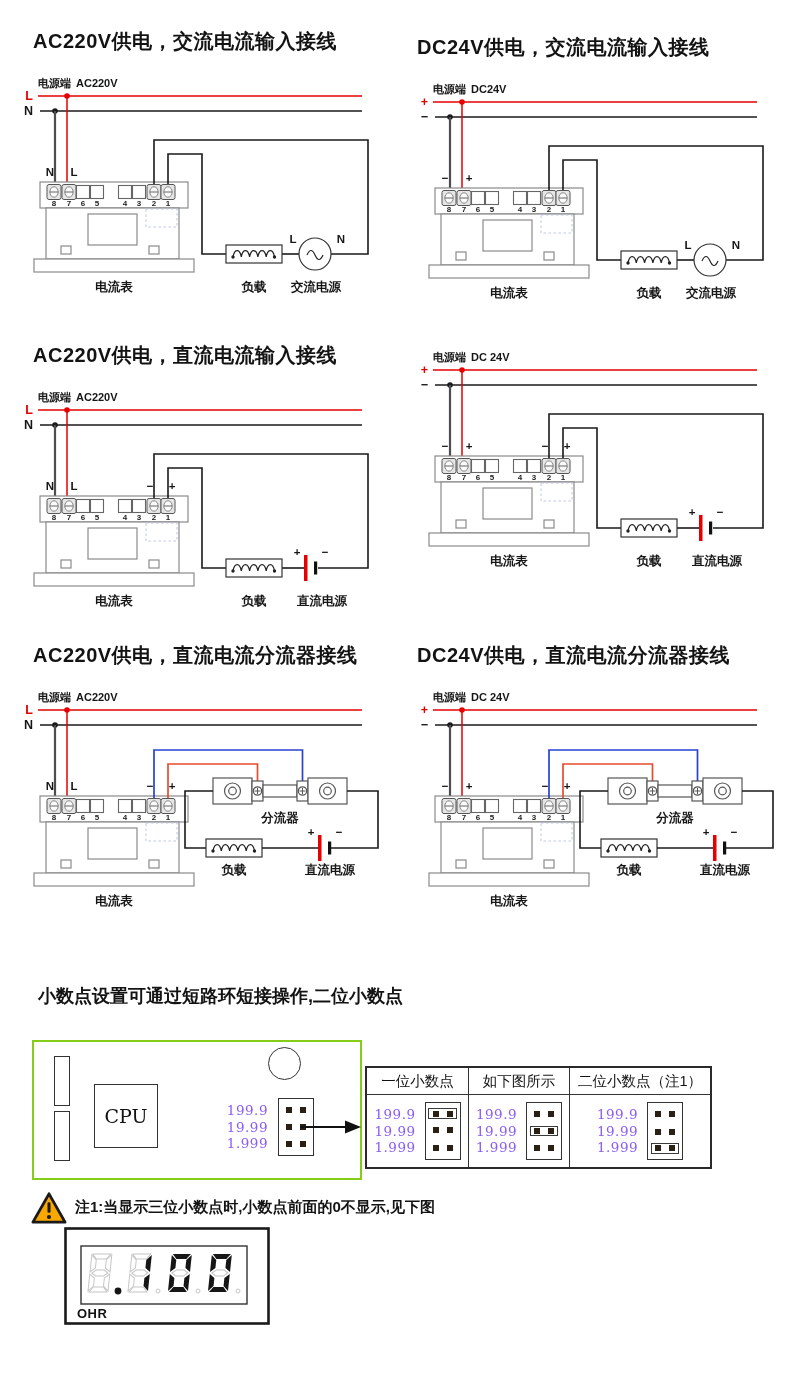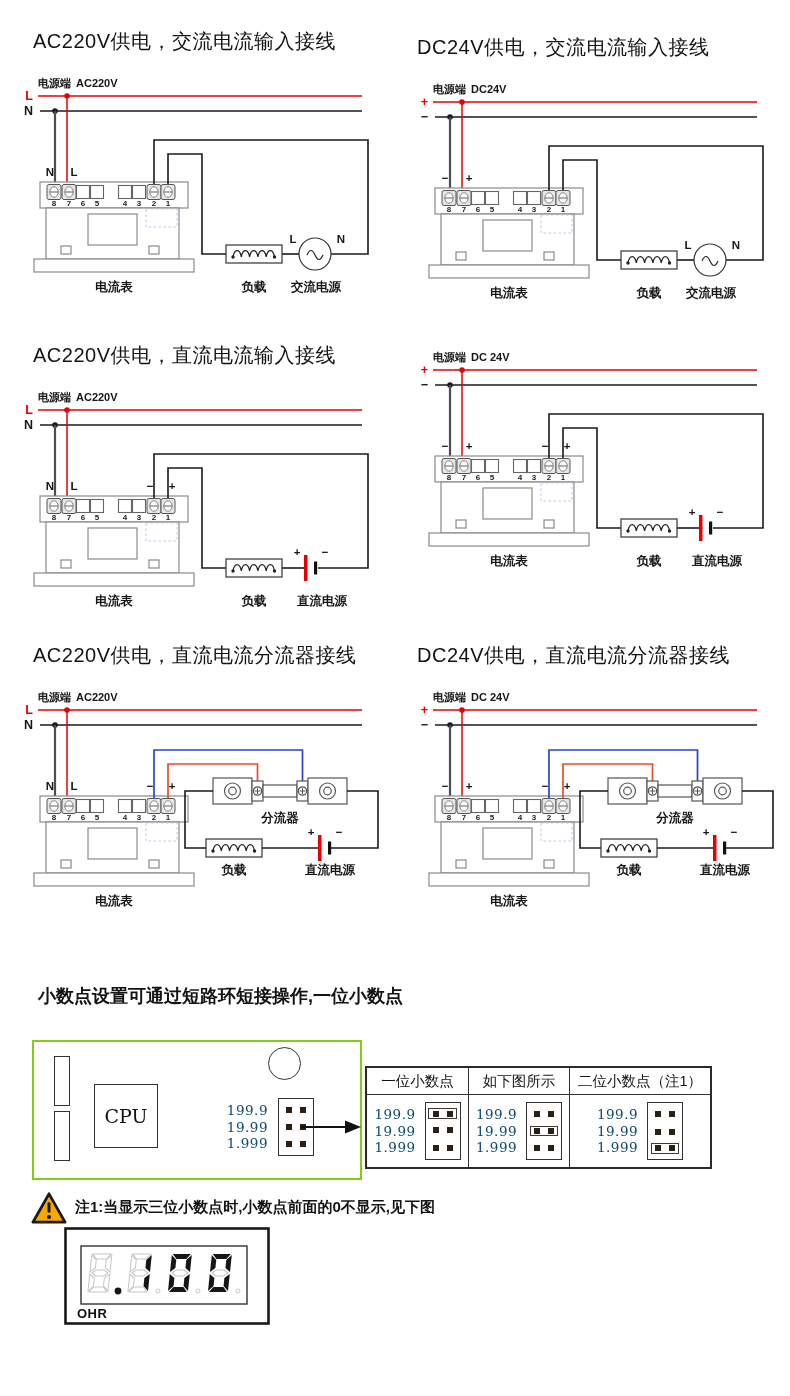--- a/index.html
+++ b/index.html
@@ -1,20 +1,20 @@
 <!DOCTYPE html>
 <html><head>
 <meta charset="utf-8">
 <style>
   html,body{margin:0;padding:0;background:#fff}
   .page{position:relative;width:790px;height:1396px;background:#fff;overflow:hidden;
         font-family:"Liberation Sans",sans-serif;color:#111}
   .cell{position:absolute;width:395px}
   .cell h2{margin:0;padding:6px 0 0 33px;height:40px;box-sizing:border-box;
-           font-size:20px;font-weight:400;letter-spacing:.5px;color:#131313;white-space:nowrap}
+           font-size:20px;font-weight:700;letter-spacing:.5px;color:#131313;white-space:nowrap}
   .cellR h2{padding-left:22px}
   svg.diag{display:block;width:395px;height:235px}
 
   
   .wred{stroke:#e60000;stroke-width:1.5;fill:none}
   .wblk{stroke:#1a1a1a;stroke-width:1.6;fill:none}
   .wgry{stroke:#4d4d4d;stroke-width:2.2;fill:none}
   .wblu{stroke:#2743cf;stroke-width:1.7;fill:none}
   .worg{stroke:#e84b2e;stroke-width:1.7;fill:none}
   .fred{fill:#e60000}.fblk{fill:#1a1a1a}
@@ -36,21 +36,21 @@
 
   
   .intro{position:absolute;left:38px;top:984px;font-size:18px;font-weight:700;color:#131313}
   .board{position:absolute;left:32px;top:1040px;width:326px;height:136px;border:2px solid #84cc16;background:#fff}
   .slot{position:absolute;left:20px;top:14px;width:14px;height:48px;border:1.5px solid #333}
   .slot2{top:69px}
   .cpuchip{position:absolute;left:60px;top:42px;width:62px;height:62px;border:1.5px solid #333;
            display:flex;align-items:center;justify-content:center;
            font-family:"DejaVu Serif",serif;font-size:19px;color:#111}
   .bcircle{position:absolute;left:234px;top:5px;width:31px;height:31px;border:1.6px solid #333;border-radius:50%}
-  .vals{font-family:"DejaVu Serif",serif;font-size:13.5px;letter-spacing:.5px;color:#0c4a6e;
+  .vals{font-family:"DejaVu Serif",serif;font-size:13.5px;letter-spacing:.5px;color:#8b5cf6;
         text-align:right;line-height:16.5px}
   .bvals{position:absolute;left:146px;top:60px;width:88px}
   .jumper{width:36px;height:58px;border:1.6px solid #333;background:#fff;box-sizing:border-box;
           display:flex;flex-direction:column;justify-content:space-evenly;align-items:center}
   .babs{position:absolute;left:244px;top:56px}
   .jrow{display:flex;gap:8px;padding:3px 5px;align-items:center}
   .jrow.jcap{border:1.6px solid #3a3a3a;padding:1.4px 3.4px}
   .jpin{width:6px;height:6px;background:#2b2016;display:block}
   .barrow{position:absolute;left:300px;top:1119px;width:62px;height:16px}
   .jtable{position:absolute;left:365px;top:1066px;border:2px solid #2a2a2a;background:#fff}
@@ -321,21 +321,21 @@
       <use href="#dcbatt" transform="translate(320,172)"></use>
       <text class="sl" x="311" y="160">+</text>
       <text class="sl" x="339" y="160">−</text>
       <path class="wblk" d="M331 172 H378 V115 H347"></path>
       <text class="cap" x="114" y="229">电流表</text>
       <text class="cap" x="234" y="198">负载</text>
       <text class="cap" x="330" y="198">直流电源</text>
     </svg>
   </section>
 
-  <div class="intro">小数点设置可通过短路环短接操作,一位小数点</div>
+  <div class="intro">小数点设置可通过短路环短接操作,二位小数点</div>
 
   <div class="board">
     <div class="slot"></div>
     <div class="slot slot2"></div>
     <div class="cpuchip">
         <span>CPU</span>
       </div>
     <div class="bcircle"></div>
     <div class="vals bvals">
       <div>199.9</div>

